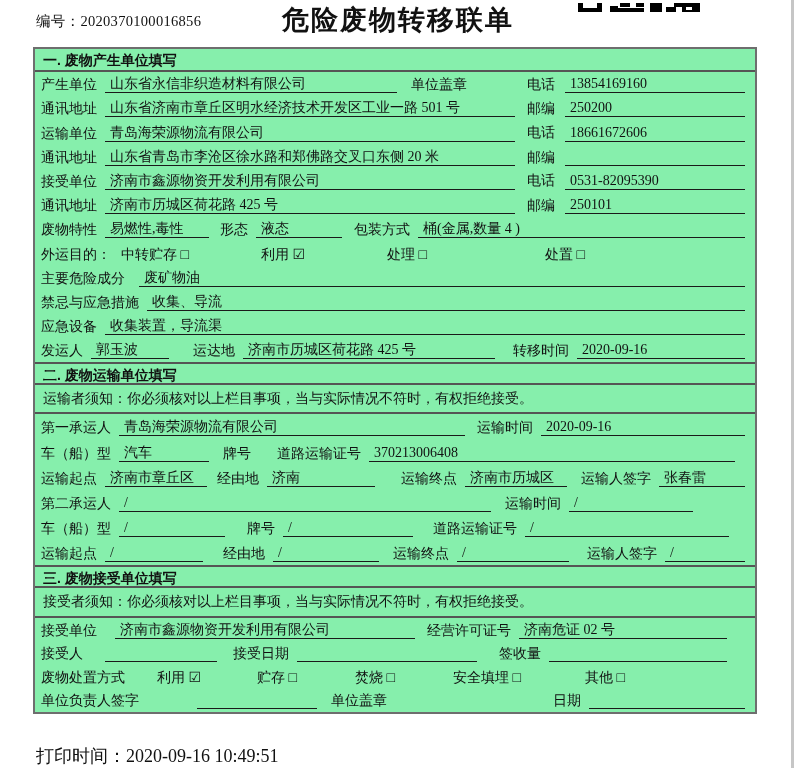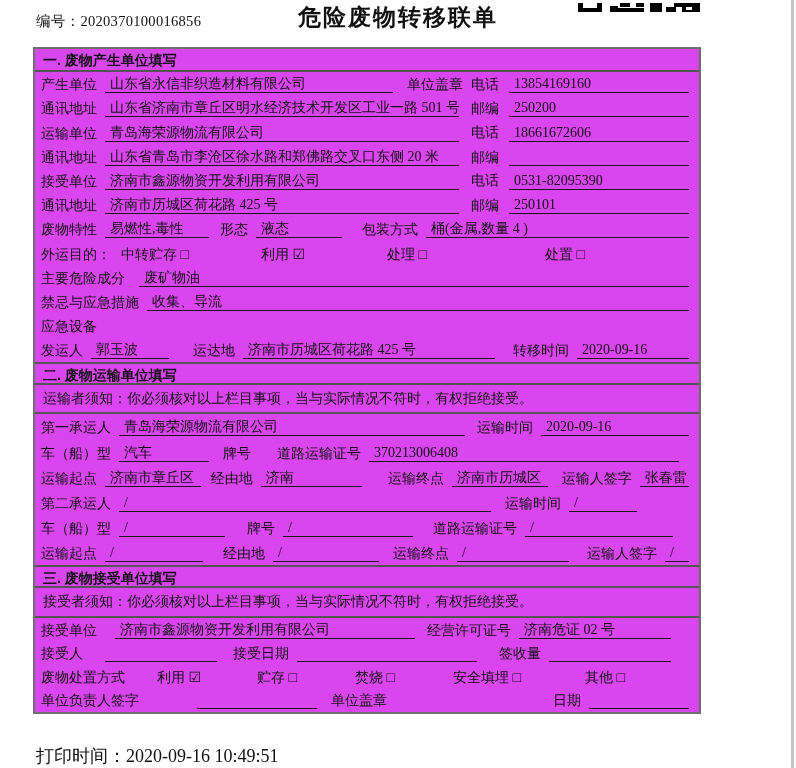--- a/index.html
+++ b/index.html
@@ -3,25 +3,25 @@
 <meta charset="utf-8">
 <style>
   * { margin:0; padding:0; box-sizing:border-box; }
   html,body { width:796px; height:768px; background:#fff; overflow:hidden; }
   body { font-family:"Liberation Serif","DejaVu Serif",serif; color:#111; font-size:14px; position:relative; }
 
   .page { position:absolute; inset:0; background:#fff; }
 
   .serial { position:absolute; left:36px; top:12px; font-size:14.5px; letter-spacing:0.3px; }
   .doc-title { position:absolute; left:0; top:2px; width:100%; text-align:center; font-family:"Liberation Sans","DejaVu Sans",sans-serif;
-               font-weight:bold; font-size:23px; letter-spacing:2px; }
+               font-weight:bold; font-size:27px; letter-spacing:2px; }
   .qr-frag { position:absolute; left:578px; top:0; width:122px; height:9px; }
   .edge-line { position:absolute; left:791px; top:0; width:3px; height:768px; background:#c6c6c6; }
 
-  .form-table { position:absolute; left:33px; top:47px; width:668px; border:2px solid #6e6e6e; background:#d946ef; }
+  .form-table { position:absolute; left:33px; top:47px; width:724px; border:2px solid #6e6e6e; background:#86efac; }
 
   .sec-title { height:23px; line-height:22px; padding-left:8px; font-family:"Liberation Sans","DejaVu Sans",sans-serif;
                font-weight:bold; font-size:14px; border-bottom:2px solid #555; }
   .sec-title.mid { border-top:2px solid #555; }
 
   .n-row { height:29px; display:flex; align-items:center; padding-left:8px; border-bottom:2px solid #555; font-size:14px; }
 
   .row { display:flex; align-items:flex-end; height:24.2px; padding:0 10px 3px 6px; }
   .s2 .row { height:25.2px; }
   .s3 .row { height:23.5px; }
@@ -123,21 +123,21 @@
           <span class="val fx">250101</span>
         </div>
       </div>
 
 
       <div class="row">
         <span class="lbl">废物特性</span>
         <span class="val" style="width:104px">易燃性,毒性</span>
         <span class="lbl" style="margin-left:11px">形态</span>
         <span class="val" style="width:86px">液态</span>
-        <span class="lbl" style="margin-left:20px">包装方式</span>
+        <span class="lbl" style="margin-left:12px">包装方式</span>
         <span class="val fx">桶(金属,数量 4 )</span>
       </div>
 
       <div class="row">
         <span class="lbl">外运目的：</span>
         <span class="ck" style="margin-left:2px">中转贮存 □</span>
         <span class="ck" style="margin-left:72px">利用 ☑</span>
         <span class="ck" style="margin-left:82px">处理 □</span>
         <span class="ck" style="margin-left:118px">处置 □</span>
       </div>
@@ -147,20 +147,21 @@
         <span class="val fx" style="margin-left:6px">废矿物油</span>
       </div>
 
       <div class="row">
         <span class="lbl">禁忌与应急措施</span>
         <span class="val fx">收集、导流</span>
       </div>
 
       <div class="row">
         <span class="lbl">应急设备</span>
+        <span class="val fx">收集装置，导流渠</span>
       </div>
 
       <div class="row">
         <span class="lbl">发运人</span>
         <span class="val" style="width:78px">郭玉波</span>
         <span class="lbl" style="margin-left:24px">运达地</span>
         <span class="val" style="width:252px">济南市历城区荷花路 425 号</span>
         <span class="lbl" style="margin-left:18px">转移时间</span>
         <span class="val fx">2020-09-16</span>
       </div>

